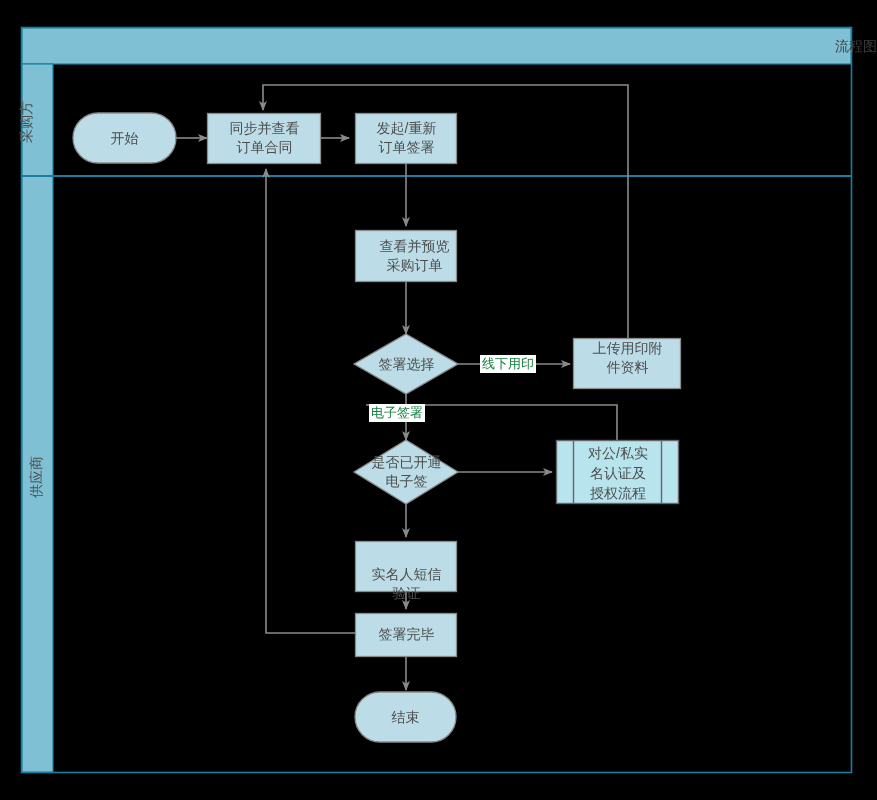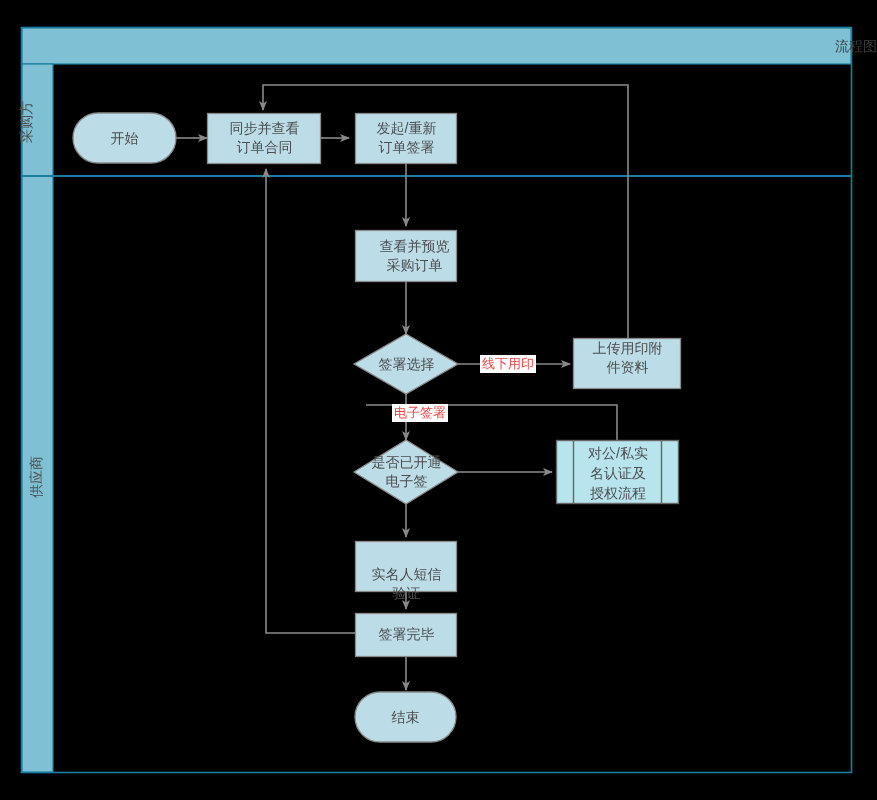--- a/index.html
+++ b/index.html
@@ -32,21 +32,21 @@
     text-align: center;
     color: #4d4d4d;
     font-size: 14px;
     line-height: 19px;
     pointer-events: none;
     white-space: pre-line;
   }
   .edge-label {
     position: absolute;
     background: #ffffff;
-    color: #ef4444;
+    color: #15803d;
     font-size: 13px;
     line-height: 16px;
     padding: 1px 2px;
     text-align: center;
     white-space: nowrap;
   }
   .lane-label {
     position: absolute;
     color: #4d4d4d;
     font-size: 14px;
@@ -162,15 +162,15 @@
 电子签</div>
   <div class="node-label" style="left:574px; top:441px; width:88px; height:63px; line-height:20px;">对公/私实
 名认证及
 授权流程</div>
   <div class="node-label" style="left:356px; top:559px; width:101px; height:50px;">实名人短信
 验证</div>
   <div class="node-label" style="left:356px; top:613px; width:101px; height:43px;">签署完毕</div>
   <div class="node-label" style="left:355px; top:692px; width:101px; height:50px;">结束</div>
 
   <div class="edge-label" style="left:480px; top:355px;">线下用印</div>
-  <div class="edge-label" style="left:369px; top:404px;margin-left:23px;">电子签署</div>
+  <div class="edge-label" style="left:369px; top:404px;">电子签署</div>
 
 </div>
 
 </body></html>

